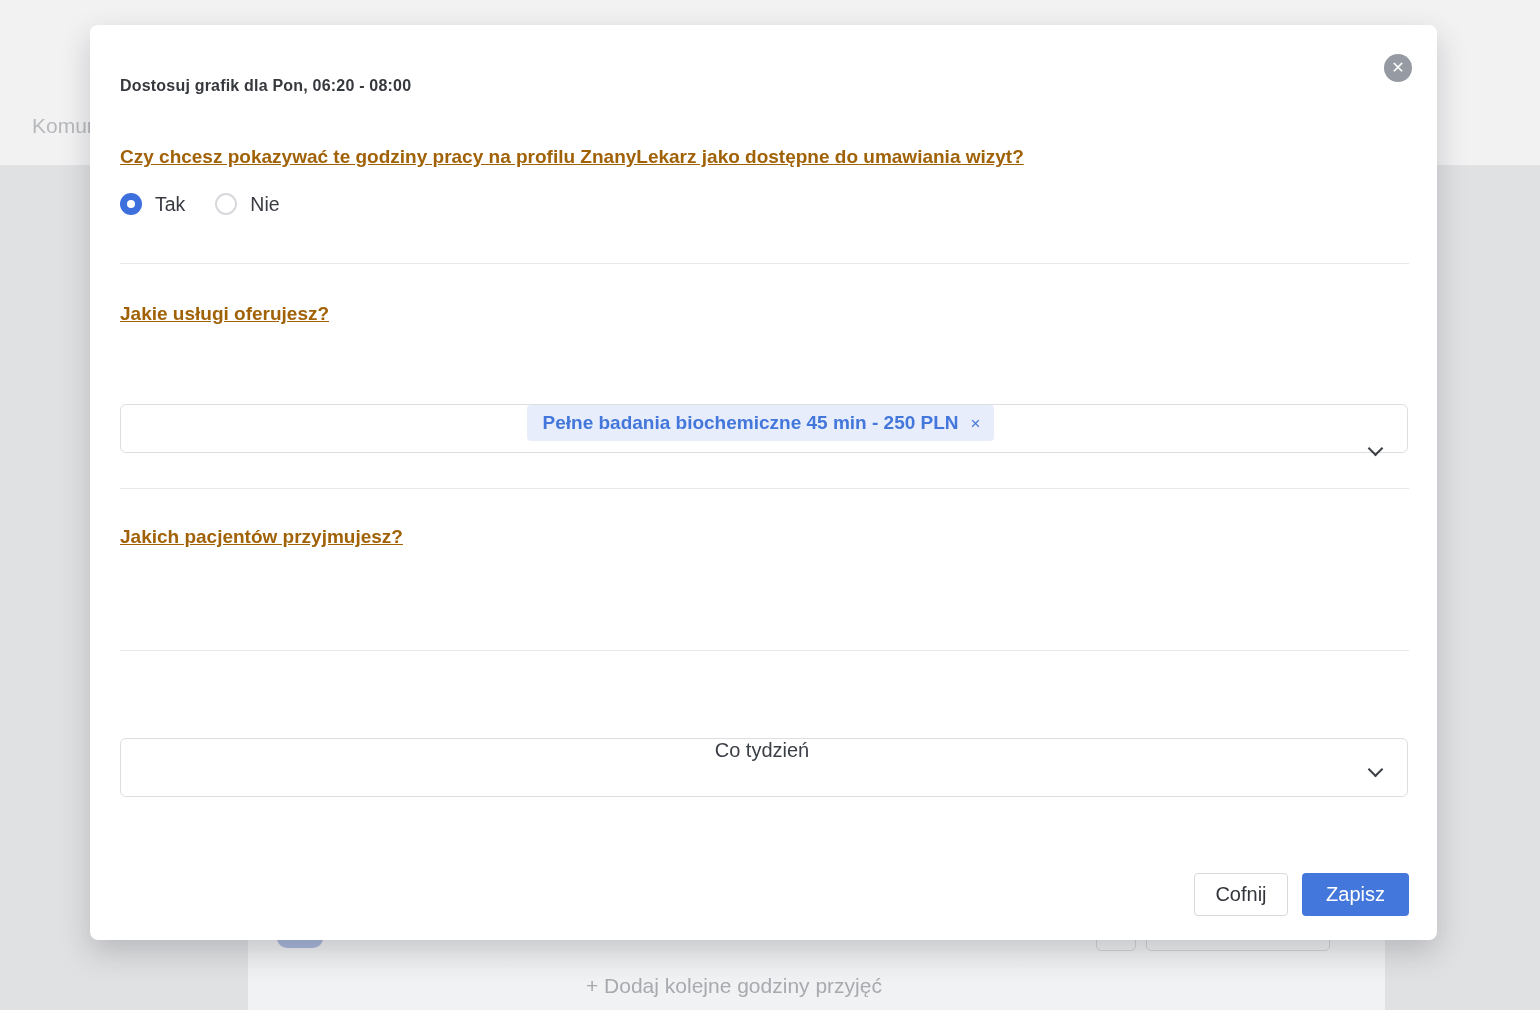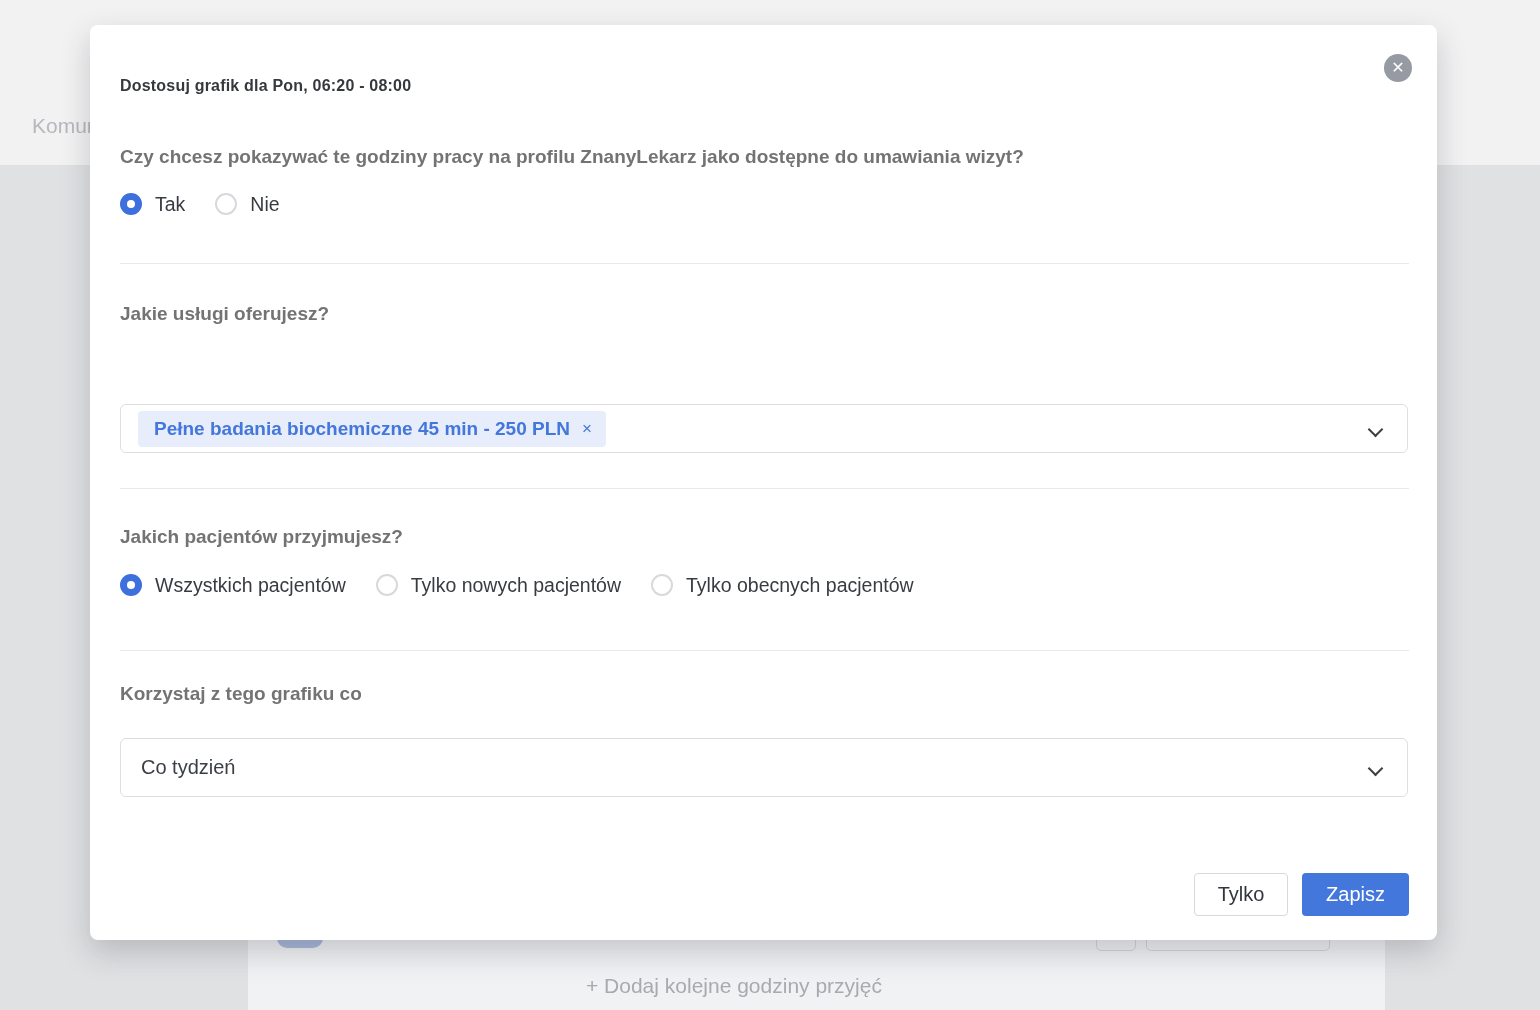--- a/index.html
+++ b/index.html
@@ -16,36 +16,36 @@
   .ghost-box.small { left:1096px; width:40px; }
   .ghost-box.wide  { left:1146px; width:184px; }
 
   
   .modal { position:absolute; left:90px; top:25px; width:1347px; height:915px; background:#ffffff;
            border-radius:8px; box-shadow:0 12px 30px rgba(40,44,52,.22); z-index:2; }
   .modal-title { position:absolute; left:30px; top:52px; font-size:16px; font-weight:700; color:#35383d; letter-spacing:.2px; }
   .close-btn { position:absolute; top:29px; right:25px; width:28px; height:28px; border-radius:50%;
                background:#969aa2; color:#ffffff; display:flex; align-items:center; justify-content:center;
                font-size:16px; font-weight:700; cursor:pointer; line-height:1; }
-  .question { position:absolute; left:30px; right:30px; font-size:19px; font-weight:700; color:#737373; }
+  .question { position:absolute; left:30px; right:30px; font-size:19px; font-weight:700; color:#a16207;text-decoration:underline; }
   .q1 { top:121px; } .q2 { top:278px; } .q3 { top:501px; } .q4 { top:658px; }
   .divider { position:absolute; left:30px; right:28px; height:1px; background:#e9e9ea; }
   .d1 { top:238px; } .d2 { top:463px; } .d3 { top:625px; }
 
   .radio-row { position:absolute; left:30px; display:flex; align-items:center; gap:30px; }
   .r1 { top:168px; } .r2 { top:326px; } .r3 { top:549px; }
   .radio-opt { display:flex; gap:13px; cursor:pointer; }
   .radio { width:22px; height:22px; border-radius:50%; flex:0 0 auto; position:relative; }
   .radio.off { background:#ffffff; border:2px solid #d7d9dd; }
   .radio.on  { background:#3d6fdd; border:none; }
   .radio.on::after { content:""; position:absolute; left:7px; top:7px; width:8px; height:8px; border-radius:50%; background:#ffffff; }
   .radio-label { font-size:19.5px; color:#383b41; }
 
   .select { position:absolute; left:30px; right:29px; border:1px solid #dcdee1; border-radius:6px; background:#fff;
-            display:flex; align-items:center; cursor:pointer; }
+            display:flex; align-items:center; cursor:pointer;flex-direction:column; }
   .select-services { top:379px; height:49px; padding:0 24px 0 17px; }
   .select-recurrence { top:713px; height:59px; padding:0 24px 0 20px; }
   .select-value { font-size:20px; color:#3a3e45; }
   .chevron { margin-left:auto; width:13px; height:13px; position:relative; flex:0 0 auto; }
   .chevron::before { content:""; position:absolute; left:0; top:2px; width:9px; height:9px;
                      border-right:2.4px solid #3b3e44; border-bottom:2.4px solid #3b3e44; transform:rotate(45deg); }
   .tag { display:inline-flex; align-items:center; gap:12px; background:#e7edfb; border-radius:4px;
          padding:7px 14px 7px 16px; }
   .tag-label { font-size:19px; font-weight:700; color:#4377db; }
   .tag-x { font-size:17px; color:#4377db; cursor:pointer; line-height:1; }
@@ -92,41 +92,26 @@
     <span class="tag">
       <span class="tag-label">Pełne badania biochemiczne 45 min - 250 PLN</span>
       <span class="tag-x">×</span>
     </span>
     <span class="chevron"></span>
   </div>
 
   <div class="divider d2"></div>
 
   <div class="question q3">Jakich pacjentów przyjmujesz?</div>
-  <div class="radio-row r3">
-    <label class="radio-opt">
-      <span class="radio on"></span>
-      <span class="radio-label">Wszystkich pacjentów</span>
-    </label>
-    <label class="radio-opt">
-      <span class="radio off"></span>
-      <span class="radio-label">Tylko nowych pacjentów</span>
-    </label>
-    <label class="radio-opt">
-      <span class="radio off"></span>
-      <span class="radio-label">Tylko obecnych pacjentów</span>
-    </label>
-  </div>
 
   <div class="divider d3"></div>
 
-  <div class="question q4">Korzystaj z tego grafiku co</div>
   <div class="select select-recurrence">
     <span class="select-value">Co tydzień</span>
     <span class="chevron"></span>
   </div>
 
   <div class="footer">
-    <div class="btn btn-secondary">Tylko</div>
+    <div class="btn btn-secondary">Cofnij</div>
     <div class="btn btn-primary">Zapisz</div>
   </div>
 
 </div>
 
 </body></html>

